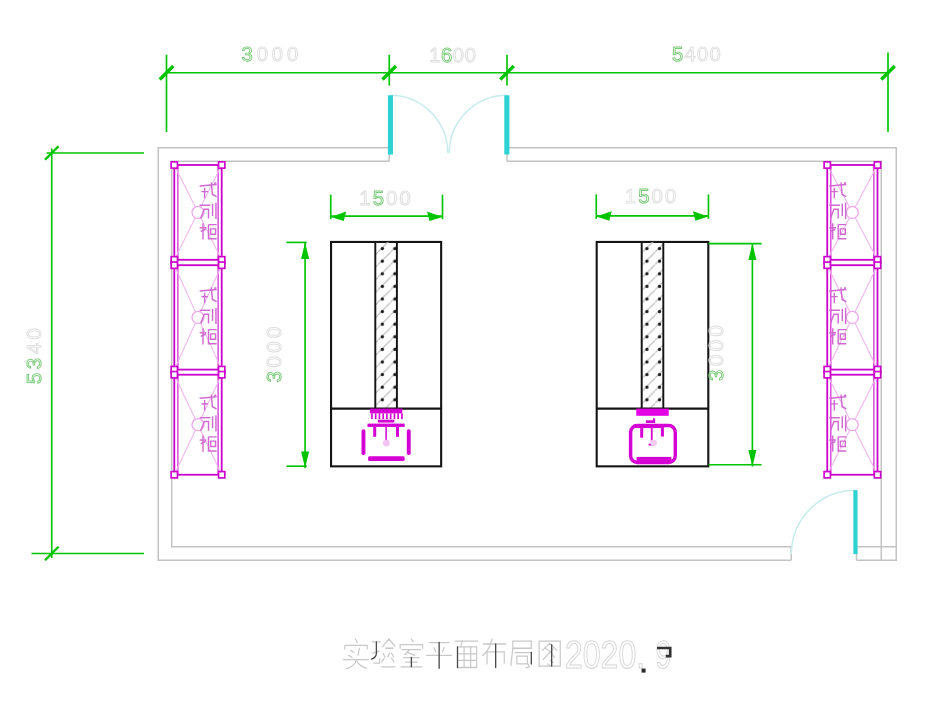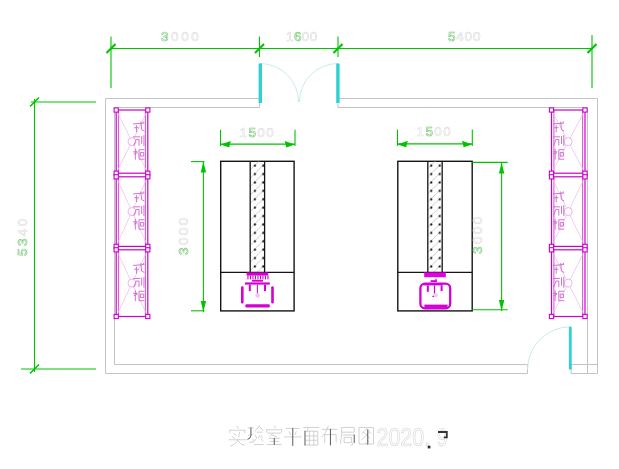--- a/index.html
+++ b/index.html
@@ -1,16 +1,16 @@
 <!DOCTYPE html>
 <html><head>
 <meta charset="utf-8">
 <style>
   html,body{margin:0;padding:0;background:#ffffff;}
-  #canvas{position:relative;width:619px;height:469px;background:#ffffff;overflow:hidden;}
+  #canvas{position:relative;width:619px;height:469px;background:#ffffff;overflow:hidden;border-radius:21px;}
   svg{position:absolute;left:0;top:0;}
   text{font-family:"Liberation Sans",sans-serif;}
 </style>
 </head>
 <body>
 <div id="canvas">
 <svg width="619" height="469" viewBox="0 0 619 469">
 <defs>
 
 <pattern id="hatch" width="8.4" height="8.4" patternUnits="userSpaceOnUse">

